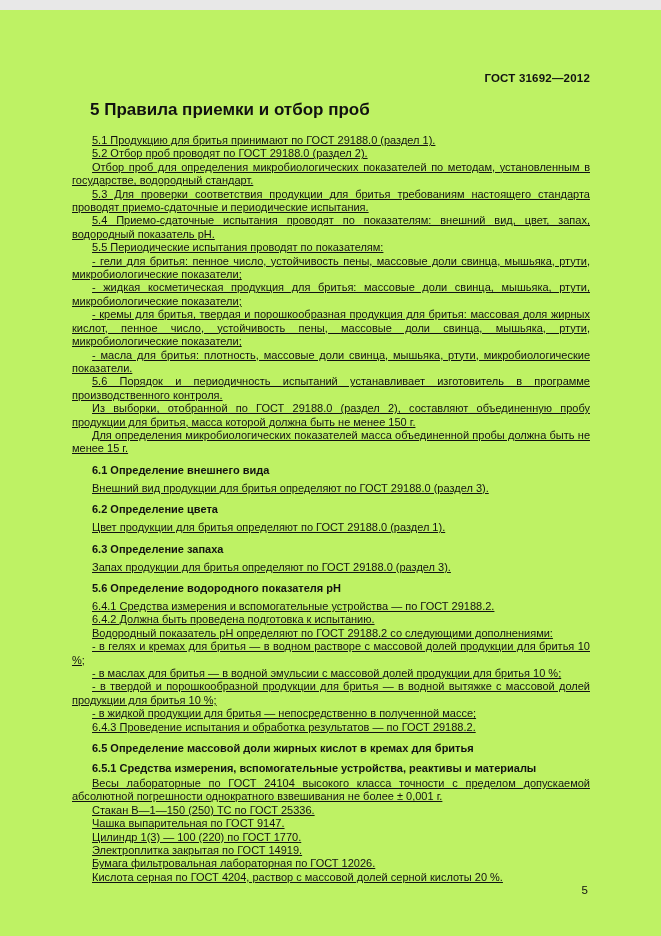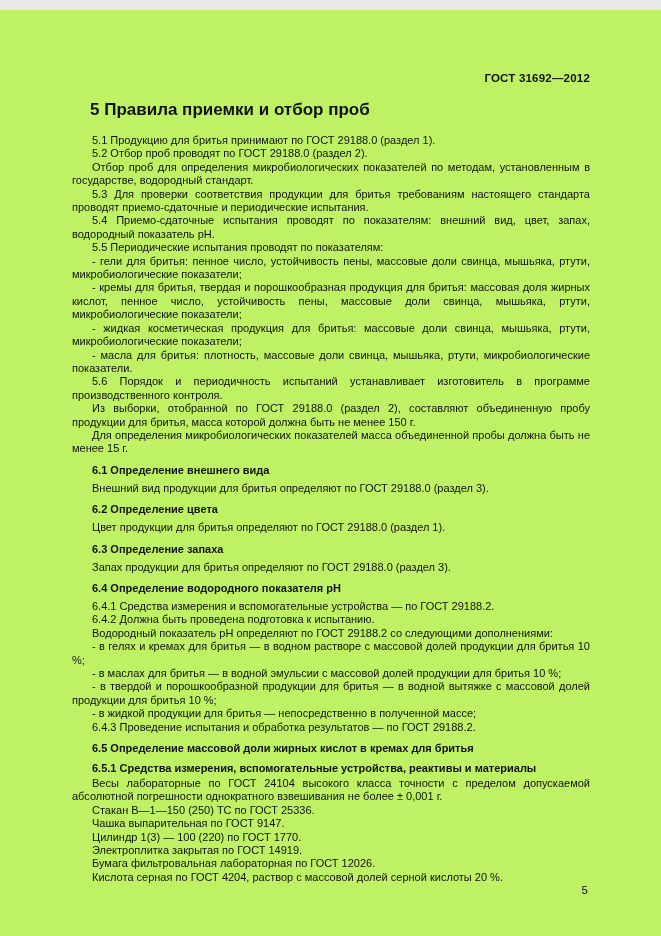--- a/index.html
+++ b/index.html
@@ -30,20 +30,21 @@
     margin: 0 0 14px 0;
     padding-left: 18px;
   }
   .section-title.mt-section { margin-top: 20px; }
   p.body {
     font-size: 11px;
     line-height: 13.4px;
     margin: 0;
     text-align: justify;
     text-indent: 20px;
+    text-decoration: underline;
   }
   .sub-title {
     font-size: 11px;
     font-weight: bold;
     margin: 8px 0 6px 0;
     padding-left: 20px;
   }
   .sub-title.tight { margin: 8px 0 3px 0; }
   .page-num {
     position: absolute;
@@ -61,38 +62,38 @@
   <div class="content">
 
     <h2 class="section-title">5 Правила приемки и отбор проб</h2>
     <p class="body">5.1 Продукцию для бритья принимают по ГОСТ 29188.0 (раздел 1).</p>
     <p class="body">5.2 Отбор проб проводят по ГОСТ 29188.0 (раздел 2).</p>
     <p class="body">Отбор проб для определения микробиологических показателей по методам, установленным в государстве, водородный стандарт.</p>
     <p class="body">5.3 Для проверки соответствия продукции для бритья требованиям настоящего стандарта проводят приемо-сдаточные и периодические испытания.</p>
     <p class="body">5.4 Приемо-сдаточные испытания проводят по показателям: внешний вид, цвет, запах, водородный показатель pH.</p>
     <p class="body">5.5 Периодические испытания проводят по показателям:</p>
     <p class="body">- гели для бритья: пенное число, устойчивость пены, массовые доли свинца, мышьяка, ртути, микробиологические показатели;</p>
+    <p class="body">- жидкая косметическая продукция для бритья: массовые доли свинца, мышьяка, ртути, микробиологические показатели;</p>
     <p class="body">- кремы для бритья, твердая и порошкообразная продукция для бритья: массовая доля жирных кислот, пенное число, устойчивость пены, массовые доли свинца, мышьяка, ртути, микробиологические показатели;</p>
-    <p class="body">- жидкая косметическая продукция для бритья: массовые доли свинца, мышьяка, ртути, микробиологические показатели;</p>
     <p class="body">- масла для бритья: плотность, массовые доли свинца, мышьяка, ртути, микробиологические показатели.</p>
     <p class="body">5.6 Порядок и периодичность испытаний устанавливает изготовитель в программе производственного контроля.</p>
 
     <p class="body">Из выборки, отобранной по ГОСТ 29188.0 (раздел 2), составляют объединенную пробу продукции для бритья, масса которой должна быть не менее 150 г.</p>
     <p class="body">Для определения микробиологических показателей масса объединенной пробы должна быть не менее 15 г.</p>
 
     <h3 class="sub-title">6.1 Определение внешнего вида</h3>
     <p class="body">Внешний вид продукции для бритья определяют по ГОСТ 29188.0 (раздел 3).</p>
 
     <h3 class="sub-title">6.2 Определение цвета</h3>
     <p class="body">Цвет продукции для бритья определяют по ГОСТ 29188.0 (раздел 1).</p>
 
     <h3 class="sub-title">6.3 Определение запаха</h3>
     <p class="body">Запах продукции для бритья определяют по ГОСТ 29188.0 (раздел 3).</p>
 
-    <h3 class="sub-title">6.4 Определение водородного показателя pH</h3>
+    <h3 class="sub-title">5.6 Определение водородного показателя pH</h3>
     <p class="body">6.4.1 Средства измерения и вспомогательные устройства — по ГОСТ 29188.2.</p>
     <p class="body">6.4.2 Должна быть проведена подготовка к испытанию.</p>
     <p class="body">Водородный показатель pH определяют по ГОСТ 29188.2 со следующими дополнениями:</p>
     <p class="body">- в гелях и кремах для бритья — в водном растворе с массовой долей продукции для бритья 10 %;</p>
     <p class="body">- в маслах для бритья — в водной эмульсии с массовой долей продукции для бритья 10 %;</p>
     <p class="body">- в твердой и порошкообразной продукции для бритья — в водной вытяжке с массовой долей продукции для бритья 10 %;</p>
     <p class="body">- в жидкой продукции для бритья — непосредственно в полученной массе;</p>
     <p class="body">6.4.3 Проведение испытания и обработка результатов — по ГОСТ 29188.2.</p>
 
     <h3 class="sub-title tight">6.5 Определение массовой доли жирных кислот в кремах для бритья</h3>

